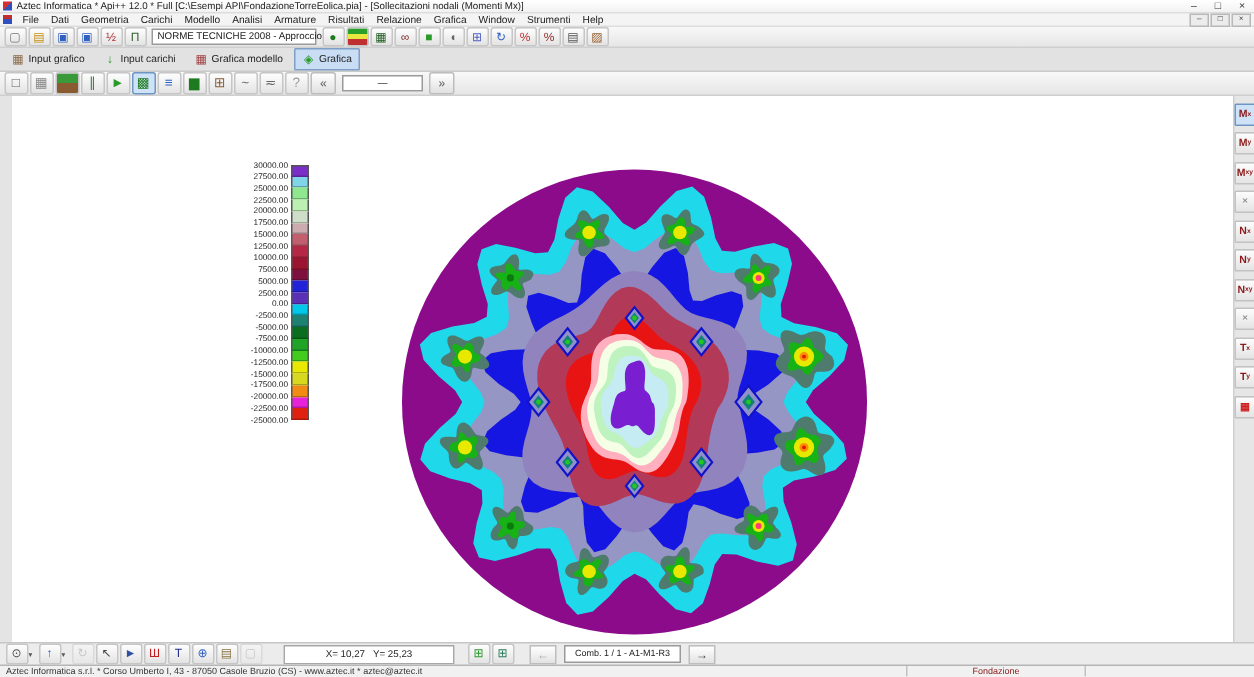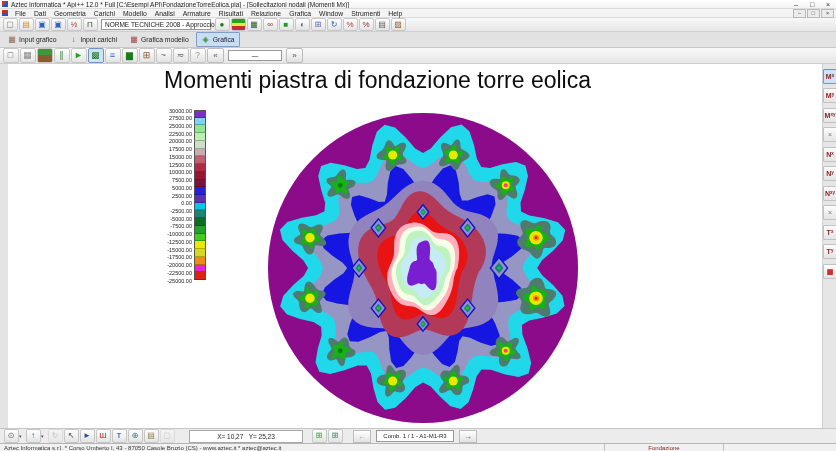--- a/index.html
+++ b/index.html
@@ -181,21 +181,20 @@
       <span class="tool" style="color: rgb(102, 102, 102);">~</span>
       <span class="tool" style="color: rgb(102, 102, 102);">≂</span>
       <span class="tool" style="color: rgb(153, 153, 153);">?</span>
     </span>
   <span class="navbtn">«</span>
   <span class="combo viewcombo">—</span>
   <span class="navbtn">»</span>
 </div>
 
 <div class="canvas">
-  <div class="plot-title">Momenti piastra di fondazione torre eolica</div>
   <div id="legend">
       <div class="lg-label" style="top: -2.5px;">30000.00</div>
       <div class="lg-label" style="top: 5.23px;">27500.00</div>
       <div class="lg-label" style="top: 12.96px;">25000.00</div>
       <div class="lg-label" style="top: 20.69px;">22500.00</div>
       <div class="lg-label" style="top: 28.42px;">20000.00</div>
       <div class="lg-label" style="top: 36.15px;">17500.00</div>
       <div class="lg-label" style="top: 43.88px;">15000.00</div>
       <div class="lg-label" style="top: 51.61px;">12500.00</div>
       <div class="lg-label" style="top: 59.34px;">10000.00</div>

